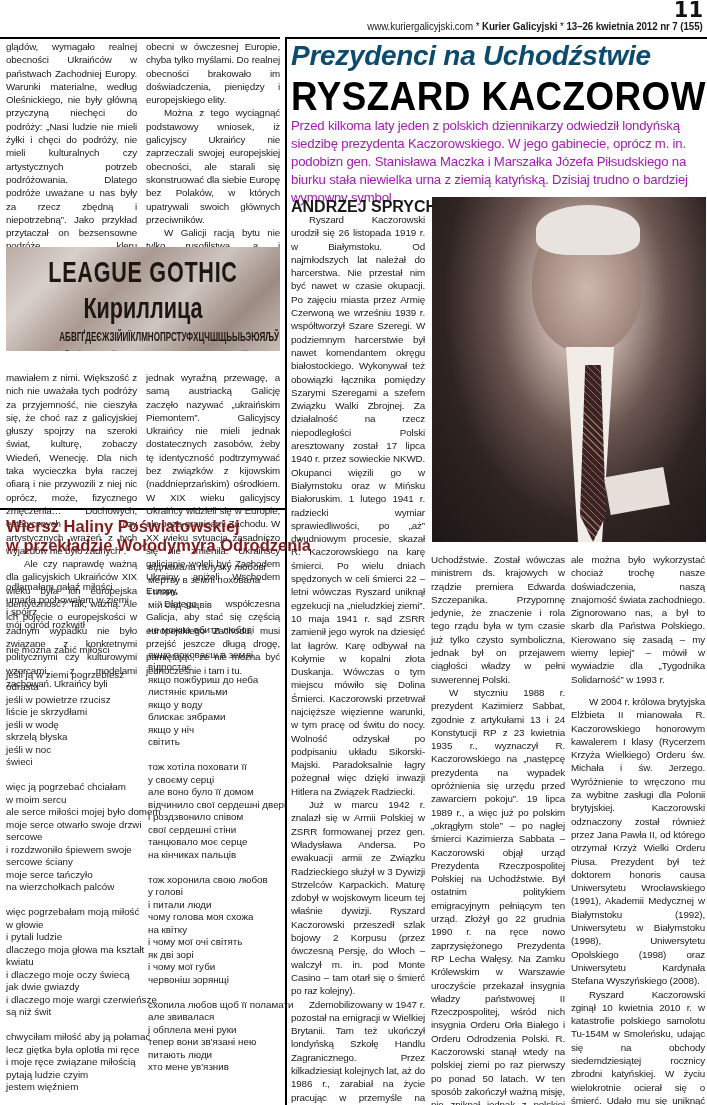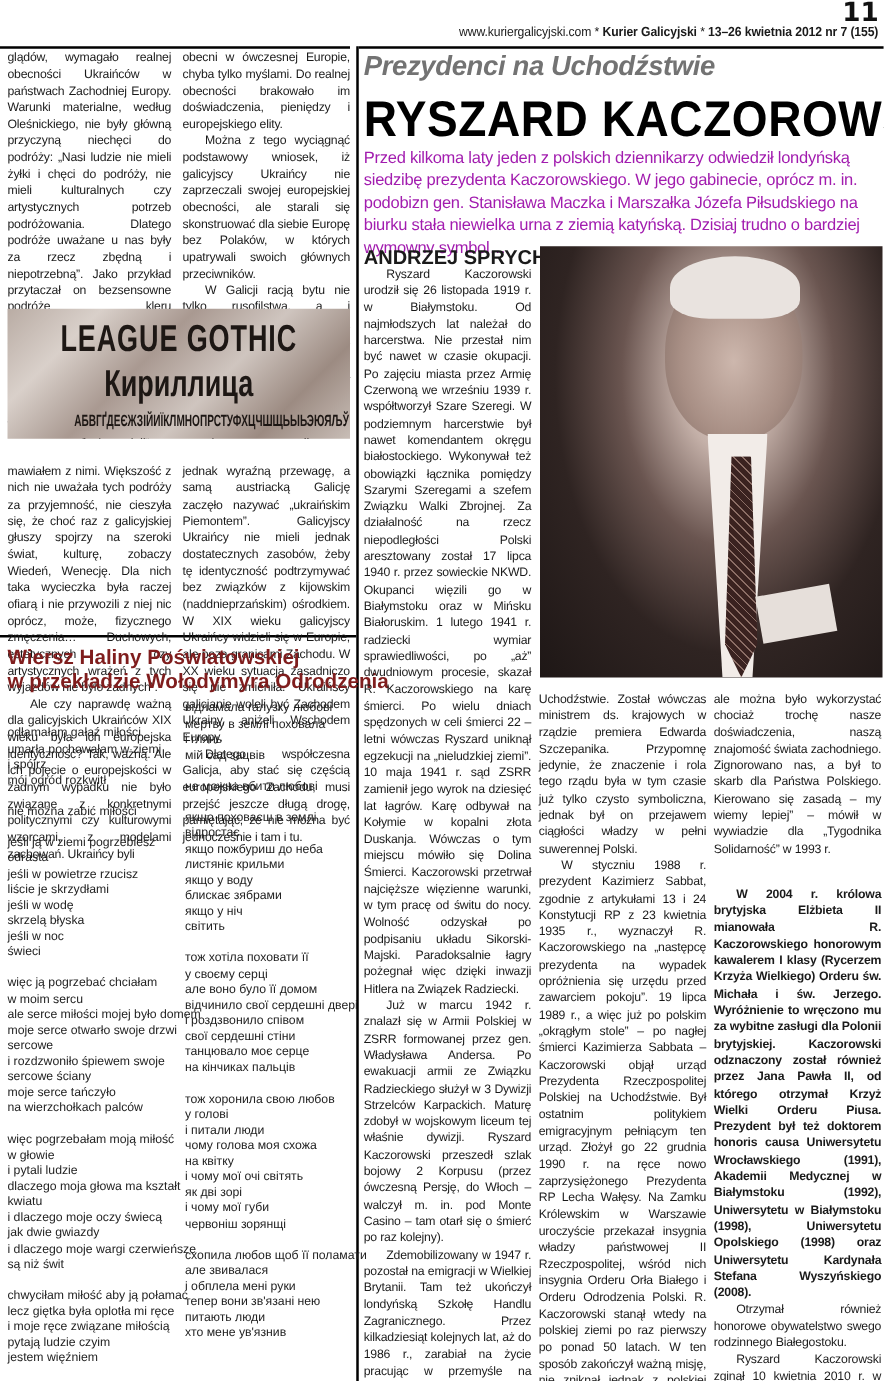--- a/index.html
+++ b/index.html
@@ -4,30 +4,30 @@
 <style>
   html, body { margin:0; padding:0; background:#fff; }
   body { width:707px; height:1105px; position:relative; overflow:hidden; font-family:"Liberation Sans", sans-serif; color:#1a1a1a; }
   .abs { position:absolute; }
   .pnum { right:4px; top:-2px; font-size:21px; font-weight:bold; color:#111; font-family:"DejaVu Sans", sans-serif; }
   .running { right:4px; top:20px; font-size:10.5px; letter-spacing:-0.1px; white-space:nowrap; transform:scaleX(0.93); transform-origin:right; }
   .running b { font-weight:bold; }
   .col { font-size:9.8px; line-height:13.3px; text-align:justify; letter-spacing:-0.15px; }
   .col p { margin:0; text-indent:0; }
   .col p.ind { text-indent:18px; }
-  .col p.gap { margin-top:23px;font-weight:bold; }
+  .col p.gap { margin-top:9px; }
   .rule { background:#000; }
   .fontimg { left:6px; top:247px; width:274px; height:104px; background:linear-gradient(135deg,#b9aca4 0%,#d9d0ca 20%,#a99991 40%,#cfc5bf 60%,#9c8b82 80%,#c8bdb6 100%); overflow:hidden; }
   .fontimg .t1 { position:absolute; left:0; right:0; top:8px; text-align:center; font-family:"Liberation Sans Narrow","Liberation Sans",sans-serif; font-weight:bold; font-size:30px; letter-spacing:1px; color:#1d1714; transform:scaleX(0.72); }
   .fontimg .t2 { position:absolute; left:0; right:0; top:44px; text-align:center; font-weight:bold; font-size:30px; color:#1d1714; transform:scaleX(0.72); }
   .fontimg .t3, .fontimg .t4 { position:absolute; left:2px; right:2px; text-align:center; font-weight:bold; font-size:13px; color:#1d1714; transform:scaleX(0.62); white-space:nowrap; }
   .fontimg .t3 { top:82px; } .fontimg .t4 { top:101px; }
   .poem-title { left:6px; top:517px; font-size:16.5px; font-weight:bold; line-height:19px; color:#7f1d1d; }
   .poem { font-size:9.8px; line-height:12.5px; white-space:pre; color:#222; }
-  .headline-kicker { left:291px; top:40px; font-size:22px; font-style:italic; font-weight:bold; color:#737373; letter-spacing:-0.3px; }
+  .headline-kicker { left:291px; top:40px; font-size:28px; font-style:italic; font-weight:bold; color:#0c4a6e; letter-spacing:-0.3px; }
   .headline-main { left:291px; top:74px; font-size:40px; font-weight:bold; letter-spacing:0.5px; color:#000; transform:scaleX(0.92); transform-origin:left; white-space:nowrap; }
   .lead { left:291px; top:117px; width:412px; font-size:13.2px; line-height:18px; color:#a21caf; letter-spacing:-0.2px; }
   .byline { left:291px; top:198px; font-size:16px; font-weight:bold; }
   .photo { left:432px; top:197px; width:274px; height:345px; background:radial-gradient(ellipse at 55% 30%, #e8dcd6 0%, #c4b0a8 18%, #6a5550 40%, #2f2422 65%, #1e1716 100%); overflow:hidden; }
   .photo .head { position:absolute; left:100px; top:15px; width:110px; height:140px; border-radius:50% 50% 45% 45%; background:radial-gradient(ellipse at 50% 55%, #cdb7ad 0%, #a88f85 55%, #7c6760 100%); }
   .photo .hair { position:absolute; left:104px; top:8px; width:104px; height:50px; border-radius:50% 50% 30% 30%; background:#e9e3df; }
   .photo .shirt { position:absolute; left:128px; top:150px; width:60px; height:195px; background:#f2ece8; clip-path:polygon(10% 0,90% 0,70% 100%,30% 100%); }
   .photo .tie { position:absolute; left:148px; top:168px; width:26px; height:177px; background:repeating-linear-gradient(45deg,#3a2220 0 4px,#8c6e66 4px 5px); clip-path:polygon(20% 0,80% 0,100% 85%,50% 100%,0 85%); }
   .photo .badge { position:absolute; left:175px; top:275px; width:60px; height:38px; background:#e6dfda; transform:rotate(-10deg); }
 </style>
@@ -180,15 +180,14 @@
 
 </div>
 <div class="abs col" style="left:431px;top:553px;width:134px;">
   <p>Uchodźstwie. Został wówczas ministrem ds. krajowych w rządzie premiera Edwarda Szczepanika. Przypomnę jedynie, że znaczenie i rola tego rządu była w tym czasie już tylko czysto symboliczna, jednak był on przejawem ciągłości władzy w pełni suwerennej Polski.</p>
   <p class="ind">W styczniu 1988 r. prezydent Kazimierz Sabbat, zgodnie z artykułami 13 i 24 Konstytucji RP z 23 kwietnia 1935 r., wyznaczył R. Kaczorowskiego na „następcę prezydenta na wypadek opróżnienia się urzędu przed zawarciem pokoju”. 19 lipca 1989 r., a więc już po polskim „okrągłym stole” – po nagłej śmierci Kazimierza Sabbata – Kaczorowski objął urząd Prezydenta Rzeczpospolitej Polskiej na Uchodźstwie. Był ostatnim politykiem emigracyjnym pełniącym ten urząd. Złożył go 22 grudnia 1990 r. na ręce nowo zaprzysiężonego Prezydenta RP Lecha Wałęsy. Na Zamku Królewskim w Warszawie uroczyście przekazał insygnia władzy państwowej II Rzeczpospolitej, wśród nich insygnia Orderu Orła Białego i Orderu Odrodzenia Polski. R. Kaczorowski stanął wtedy na polskiej ziemi po raz pierwszy po ponad 50 latach. W ten sposób zakończył ważną misję, nie zniknął jednak z polskiej polityki. Podobnie jak inni byli prezydenci otrzymywał pensję, środki na prowadzenie biura (co w warunkach brytyjskich było sumą naprawdę niewielką). Miał nawet ochronę Biura Ochrony Rządu –jednak ta towarzyszyła mu w Polsce, w Wielkiej Brytanii poruszał się już bez „obstawy”.</p>
 
 </div>
 <div class="abs col" style="left:571px;top:553px;width:134px;">
   <p>ale można było wykorzystać chociaż trochę nasze doświadczenia, naszą znajomość świata zachodniego. Zignorowano nas, a był to skarb dla Państwa Polskiego. Kierowano się zasadą – my wiemy lepiej” – mówił w wywiadzie dla „Tygodnika Solidarność” w 1993 r.</p>
   <p class="ind gap">W 2004 r. królowa brytyjska Elżbieta II mianowała R. Kaczorowskiego honorowym kawalerem I klasy (Rycerzem Krzyża Wielkiego) Orderu św. Michała i św. Jerzego. Wyróżnienie to wręczono mu za wybitne zasługi dla Polonii brytyjskiej. Kaczorowski odznaczony został również przez Jana Pawła II, od którego otrzymał Krzyż Wielki Orderu Piusa. Prezydent był też doktorem honoris causa Uniwersytetu Wrocławskiego (1991), Akademii Medycznej w Białymstoku (1992), Uniwersytetu w Białymstoku (1998), Uniwersytetu Opolskiego (1998) oraz Uniwersytetu Kardynała Stefana Wyszyńskiego (2008).</p>
-  <p class="ind">Otrzymał również honorowe obywatelstwo swego rodzinnego Białegostoku.</p>
   <p class="ind">Ryszard Kaczorowski zginął 10 kwietnia 2010 r. w katastrofie polskiego samolotu Tu-154M w Smoleńsku, udając się na obchody siedemdziesiątej rocznicy zbrodni katyńskiej. W życiu wielokrotnie ocierał się o śmierć. Udało mu się uniknąć dołów katyńskich w 1940 r. Śmierć dopadła go jednak w pobliżu grobów polskich oficerów kilkadziesiąt lat później. Jego życie zatoczyło symboliczne koło… Po sprowadzeniu do Polski, trumna z ciałem Prezydenta Kaczorowskiego wystawiona została na widok publiczny w warszawskim Belwederze, a następnie spoczęła w Krypcie Wielkich Polaków na terenie Świątyni Opatrzności Bożej.</p>
 </div>
 
 </body></html>

